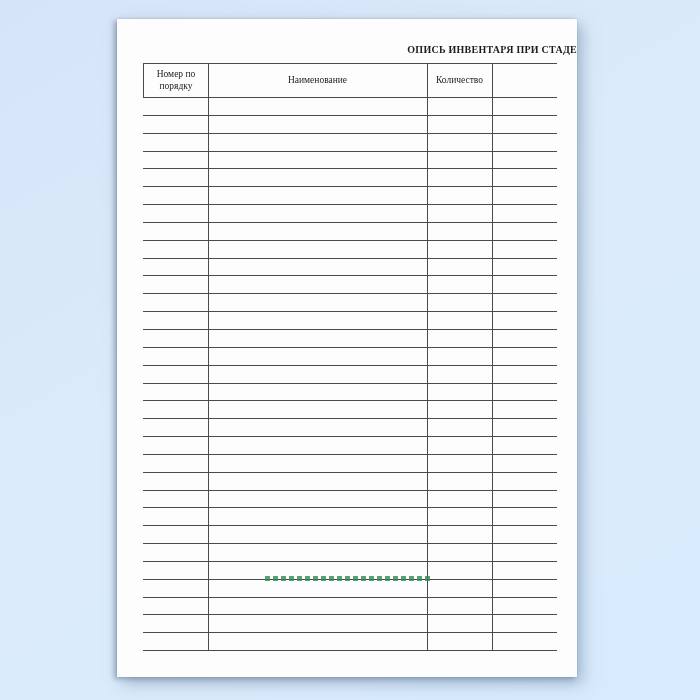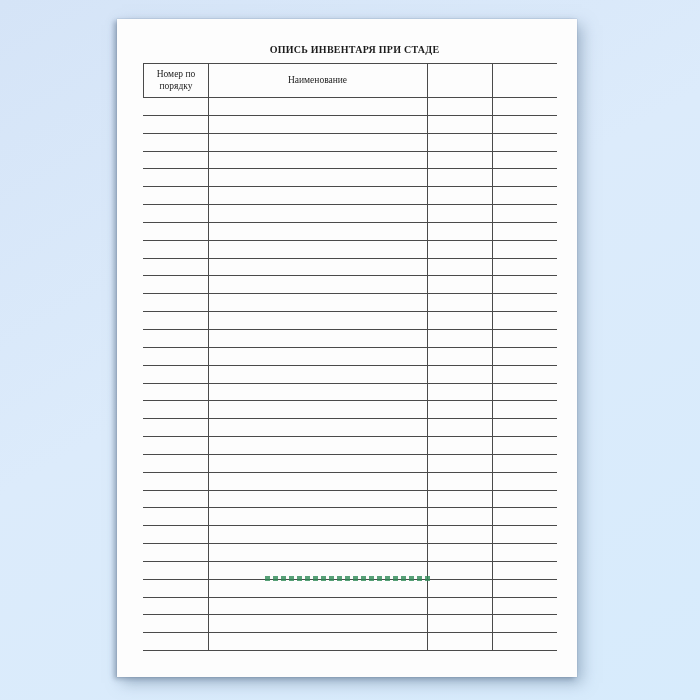--- a/index.html
+++ b/index.html
@@ -15,21 +15,21 @@
   }
   .paper{
     position:absolute; left:117px; top:19px; width:460px; height:658px;
     background:var(--c-paper);
     box-shadow:-3px 2px 5px rgba(104,124,150,.55),
                 5px 6px 14px rgba(104,130,158,.5),
                 0 0 1px #8fa2b8;
   }
   .doc-title{
     position:absolute; left:0; right:0; top:25px;
-    text-align:center; font-size:10px; font-weight:bold;
+    text-align:right; font-size:10px; font-weight:bold;
     letter-spacing:.25px; white-space:nowrap; color:var(--c-text);margin-left:15px;
   }
   .tbl{
     position:absolute; left:26px; top:44px; width:414px; height:596px;
   }
   .thead{
     box-sizing:border-box; display:flex; height:35px; width:414px;
     border-top:1px solid var(--c-line);
     border-bottom:1px solid var(--c-line);
     border-left:1px solid var(--c-line);
@@ -68,20 +68,21 @@
 <div class="stage">
   <div class="paper">
 
     <div class="doc-title">ОПИСЬ ИНВЕНТАРЯ ПРИ СТАДЕ</div>
 
     <div class="tbl">
 
       <div class="thead">
         <div class="hcell hc-number">Номер по порядку</div>
         <div class="hcell hc-name">Наименование</div>
+        <div class="hcell hc-qty">Количество</div>
       </div>
 
       <div class="tbody">
           <div class="trow"></div>
           <div class="trow"></div>
           <div class="trow"></div>
           <div class="trow"></div>
           <div class="trow"></div>
           <div class="trow"></div>
           <div class="trow"></div>

